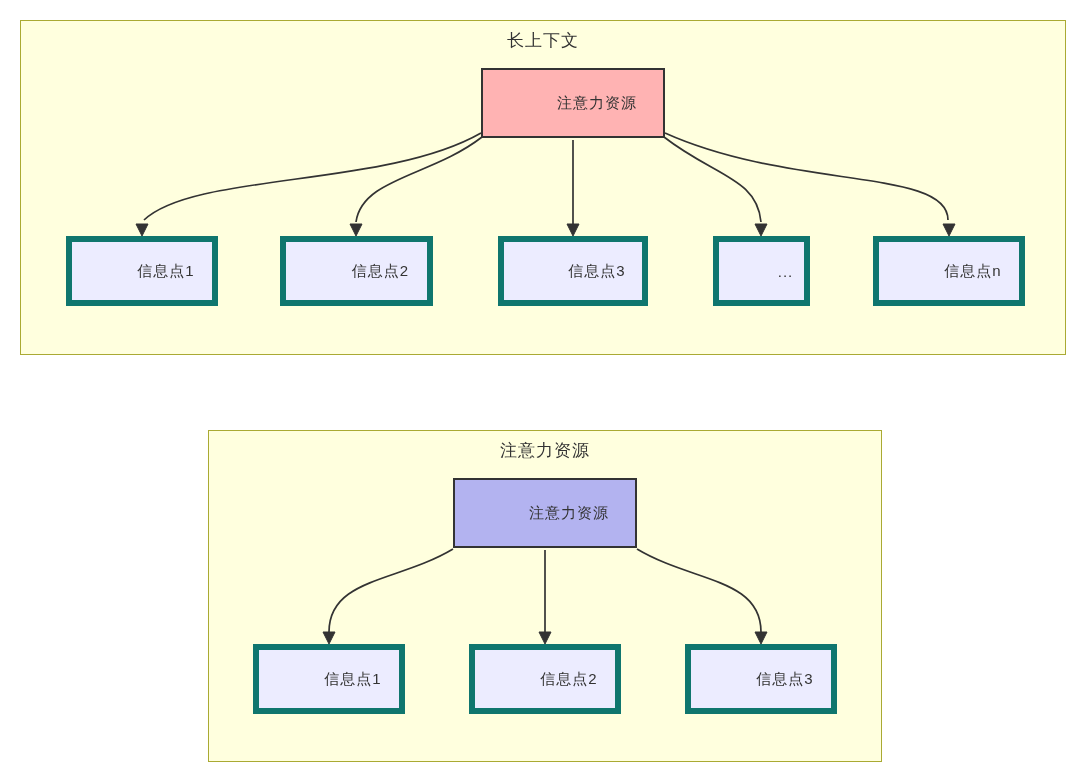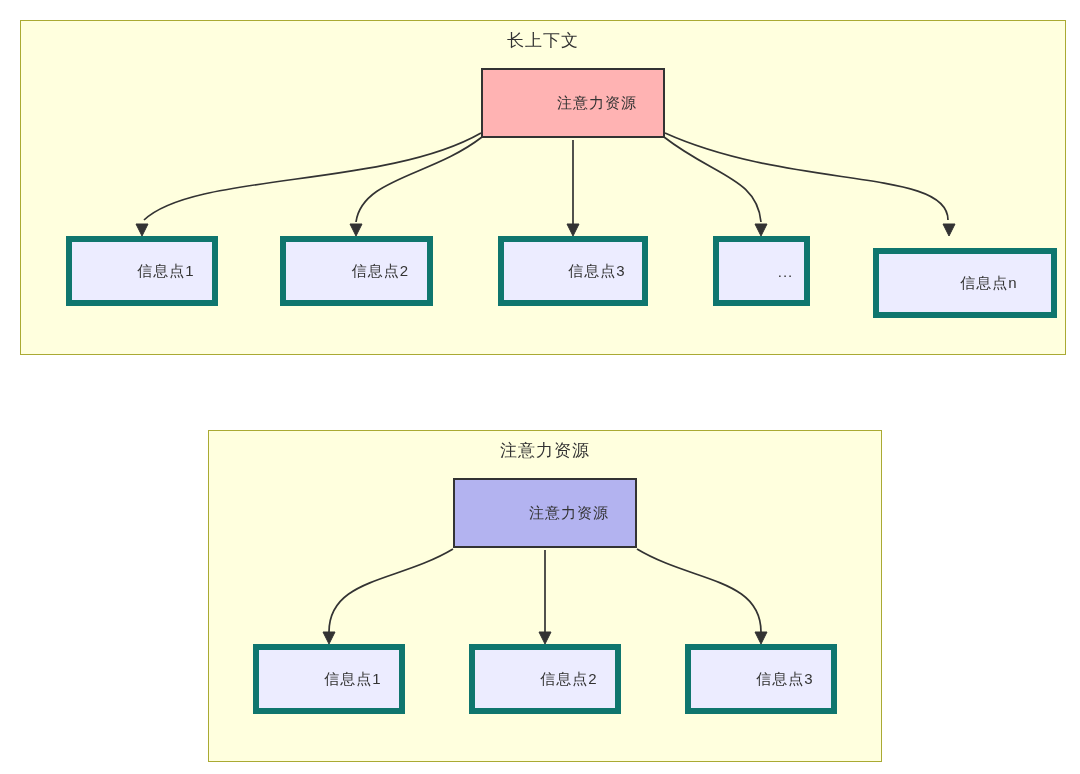--- a/index.html
+++ b/index.html
@@ -109,21 +109,21 @@
       <polygon points="755,632 767,632 761,644"></polygon>
     </g>
   </svg>
 
   <div class="node source-long" style="left:481px; top:68px; width:184px; height:70px;">注意力资源</div>
 
   <div class="node info" style="left:66px; top:236px; width:152px; height:70px;">信息点1</div>
   <div class="node info" style="left:280px; top:236px; width:153px; height:70px;">信息点2</div>
   <div class="node info" style="left:498px; top:236px; width:150px; height:70px;">信息点3</div>
   <div class="node info" style="left:713px; top:236px; width:97px; height:70px;">...</div>
-  <div class="node info" style="left:873px; top:236px; width:184px; height:70px;margin-top:12px;">信息点n</div>
+  <div class="node info" style="left:873px; top:236px; width:152px; height:70px;">信息点n</div>
 
   <div class="node source-short" style="left:453px; top:478px; width:184px; height:70px;">注意力资源</div>
 
   <div class="node info" style="left:253px; top:644px; width:152px; height:70px;">信息点1</div>
   <div class="node info" style="left:469px; top:644px; width:152px; height:70px;">信息点2</div>
   <div class="node info" style="left:685px; top:644px; width:152px; height:70px;">信息点3</div>
 
 </div>
 
 </body></html>

